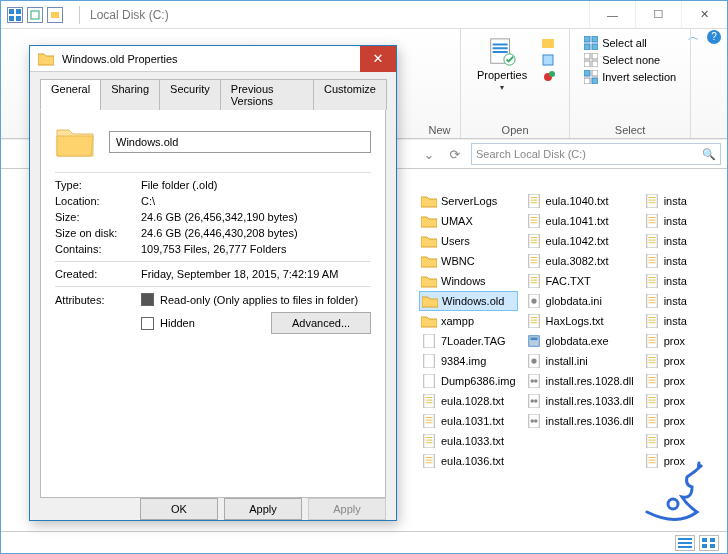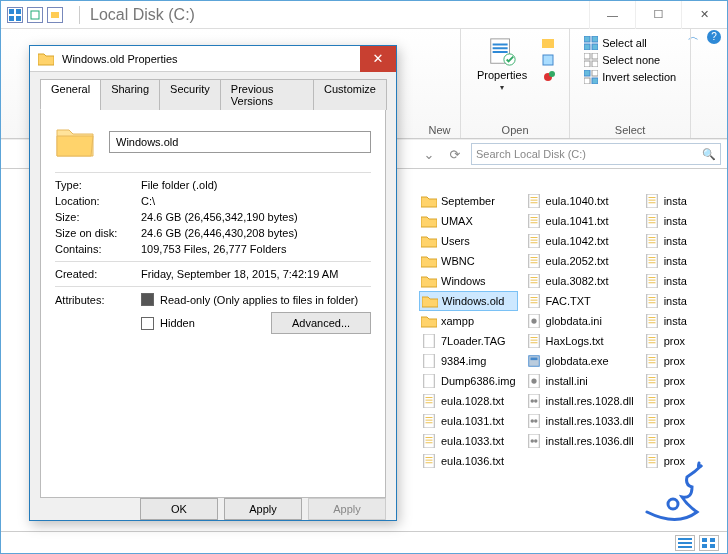--- a/index.html
+++ b/index.html
@@ -21,21 +21,21 @@
   }
   .ex-title {
     height: 28px; background: #fff;
     border-bottom: 1px solid #ddd;
     display: flex; align-items: center;
     gap: 6px; padding-left: 6px;
   }
   .ex-title .win-icons { display: flex; gap: 4px; margin-right: 6px; }
   .ex-title .mini-ico { width: 16px; height: 16px; background: #fff; border: 1px solid #78b; display:flex;align-items:center;justify-content:center; }
   .ex-title .mini-ico svg { width: 12px; height: 12px; }
-  .ex-title .title-text { color: #777; font-size: 16px; }
+  .ex-title .title-text { color: #777; font-size: 12px; }
   .ex-title .bar-sep { width: 1px; height: 18px; background: #ccc; margin: 0 4px; }
   .ex-title .right-ctrls { margin-left: auto; display: flex; }
   .win-btn { width: 46px; height: 28px; display:flex;align-items:center;justify-content:center; color:#555; border-left:1px solid #eee;}
   .win-btn.close { color:#555; }
   .ribbon {
     height: 110px; border-bottom: 1px solid #ccc;
     display: flex; gap: 0; padding-left: 418px; 
     background: linear-gradient(#fff,#f7f7f7);
   }
   .ribbon-group {
@@ -239,21 +239,21 @@
   </div>
   <div class="file-area">
     <div class="file-cols" id="file-cols">
         <div class="file-col">
           <div class="file-item">
             <span class="fi-folder">
               <svg viewBox="0 0 16 14">
                 <path d="M0 3 L6 3 L8 5 L16 5 L16 13 L0 13 Z" fill="#ffd36b" stroke="#d9a52c"></path>
               </svg>
             </span>
-            <span>September</span>
+            <span>ServerLogs</span>
           </div>
           <div class="file-item">
             <span class="fi-folder">
               <svg viewBox="0 0 16 14">
                 <path d="M0 3 L6 3 L8 5 L16 5 L16 13 L0 13 Z" fill="#ffd36b" stroke="#d9a52c"></path>
               </svg>
             </span>
             <span>UMAX</span>
           </div>
           <div class="file-item">
@@ -377,29 +377,20 @@
             <span>eula.1041.txt</span>
           </div>
           <div class="file-item">
             <span class="fi-folder">
               <svg viewBox="0 0 14 16">
                 <rect x="1" y="0" width="12" height="16" fill="#fff" stroke="#aaa"></rect>
                 <path d="M3 4 H11 M3 7 H11 M3 10 H11" stroke="#e8b83d"></path>
               </svg>
             </span>
             <span>eula.1042.txt</span>
-          </div>
-          <div class="file-item">
-            <span class="fi-folder">
-              <svg viewBox="0 0 14 16">
-                <rect x="1" y="0" width="12" height="16" fill="#fff" stroke="#aaa"></rect>
-                <path d="M3 4 H11 M3 7 H11 M3 10 H11" stroke="#e8b83d"></path>
-              </svg>
-            </span>
-            <span>eula.2052.txt</span>
           </div>
           <div class="file-item">
             <span class="fi-folder">
               <svg viewBox="0 0 14 16">
                 <rect x="1" y="0" width="12" height="16" fill="#fff" stroke="#aaa"></rect>
                 <path d="M3 4 H11 M3 7 H11 M3 10 H11" stroke="#e8b83d"></path>
               </svg>
             </span>
             <span>eula.3082.txt</span>
           </div>

